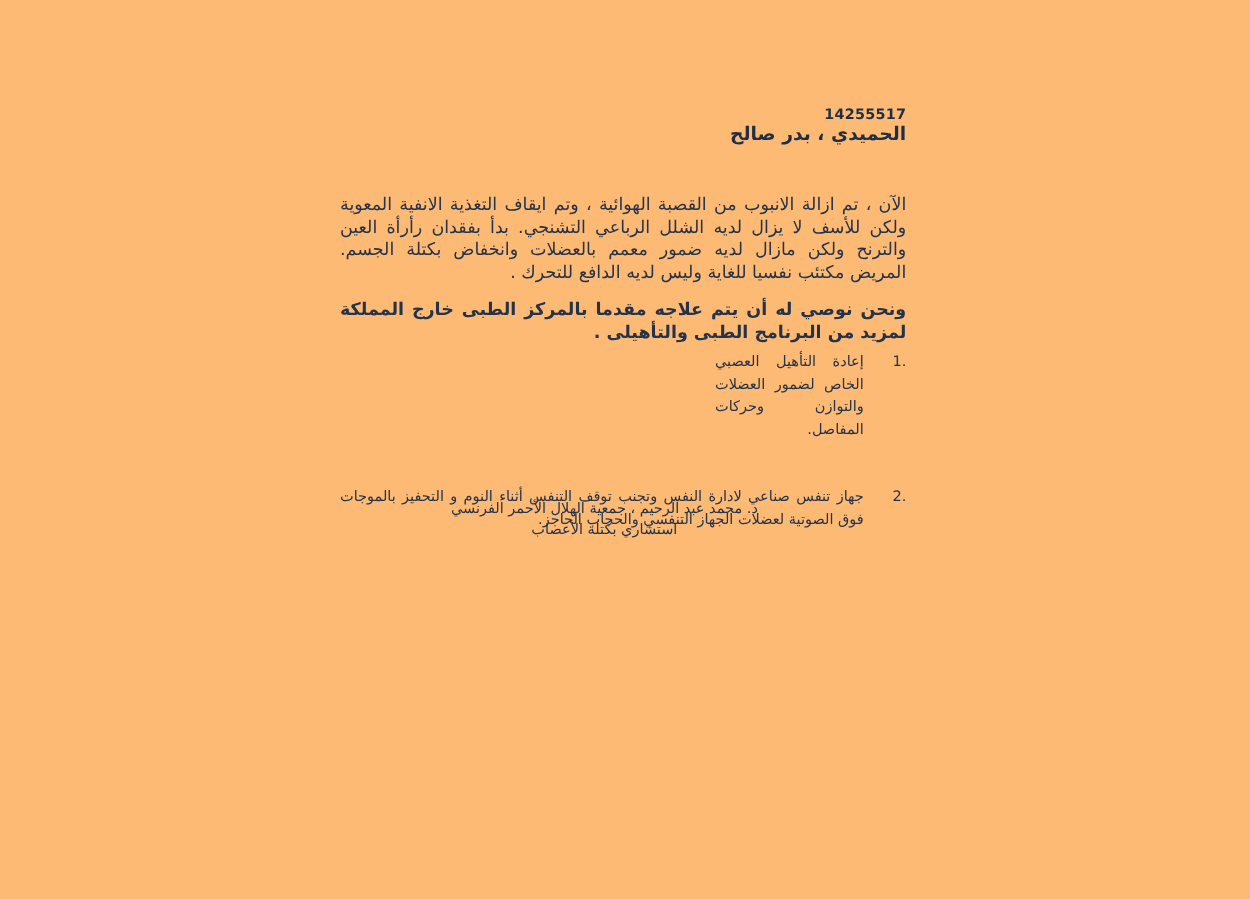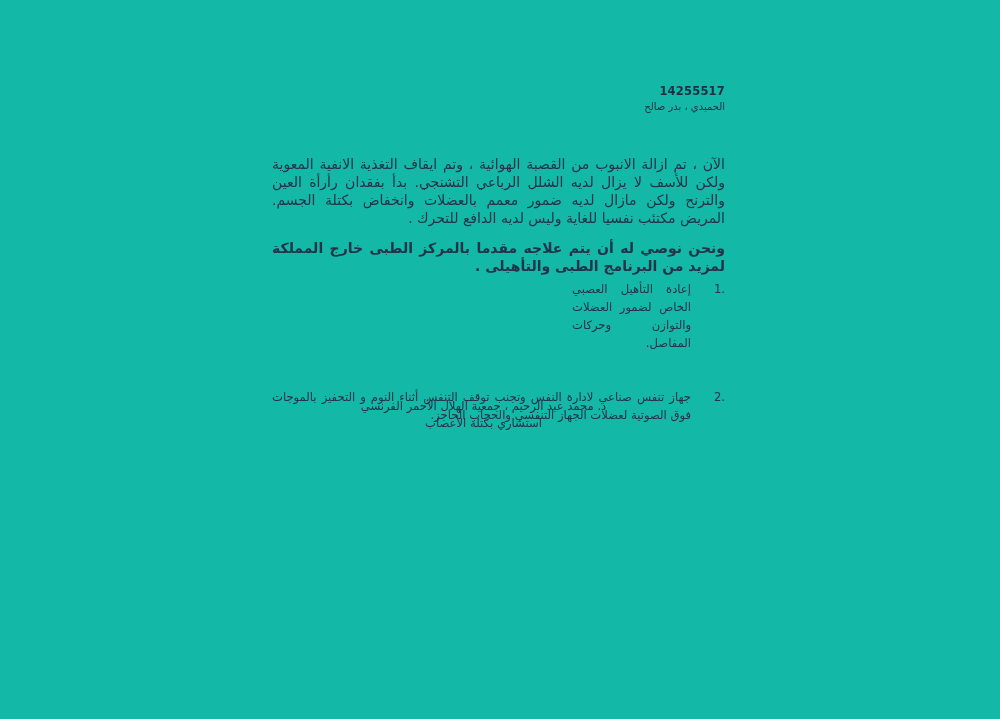--- a/index.html
+++ b/index.html
@@ -12,21 +12,21 @@
     height: 719px;
     font-family: "DejaVu Sans", "Liberation Sans", sans-serif;
     color: #24324a;
     overflow: hidden;
     position: relative;
   }
 
   .page {
     position: absolute;
     inset: 0;
-    background: #14b8a6;
+    background: #fdba74;
   }
 
   
   .doc-header {
     position: absolute;
     top: 84px;
     right: 275px;
     text-align: right;
     direction: rtl;
     line-height: 14px;
@@ -34,22 +34,22 @@
   .patient-id {
     font-size: 11.5px;
     font-weight: bold;
     letter-spacing: 0.2px;
     color: #1f2d45;
     direction: ltr;
     text-align: right;
     margin: 0 0 2px 0;
   }
   .patient-name {
-    font-size: 10px;
-    font-weight: normal;
+    font-size: 15px;
+    font-weight: bold;
     color: #1f2d45;
     margin: 0;
     white-space: nowrap;
   }
 
   
   .body-block {
     position: absolute;
     right: 275px;
     left: 272px;

